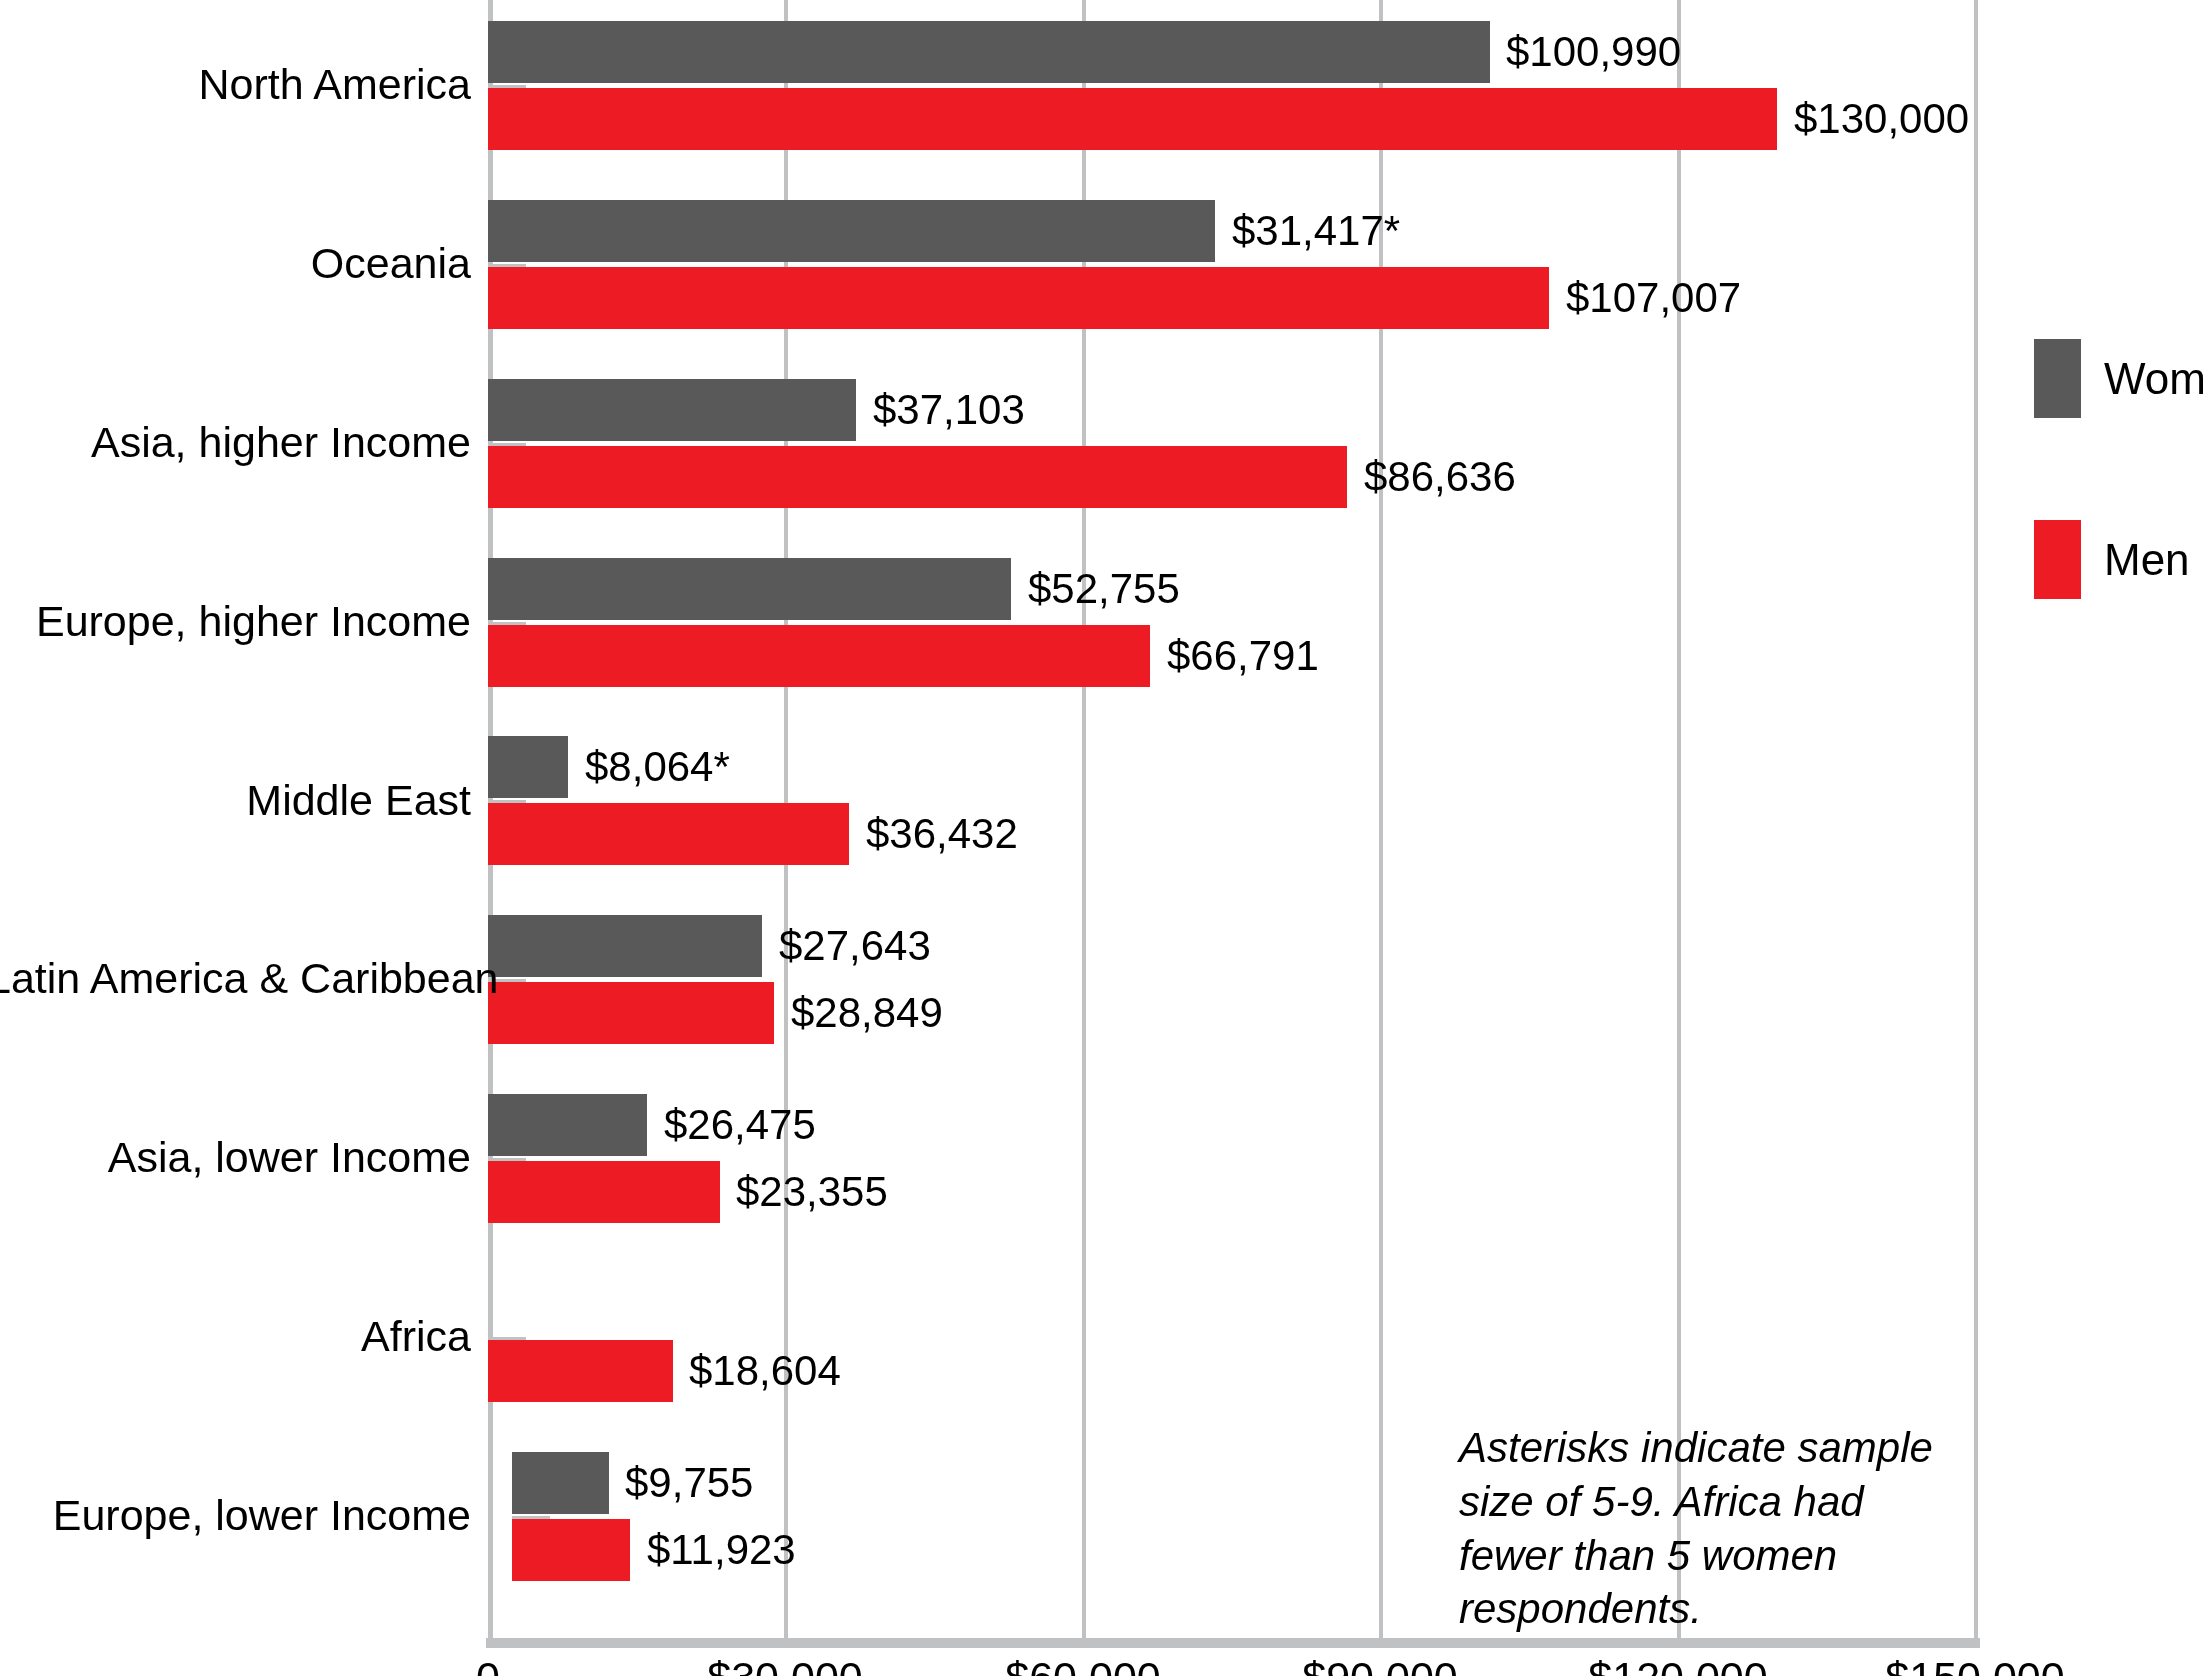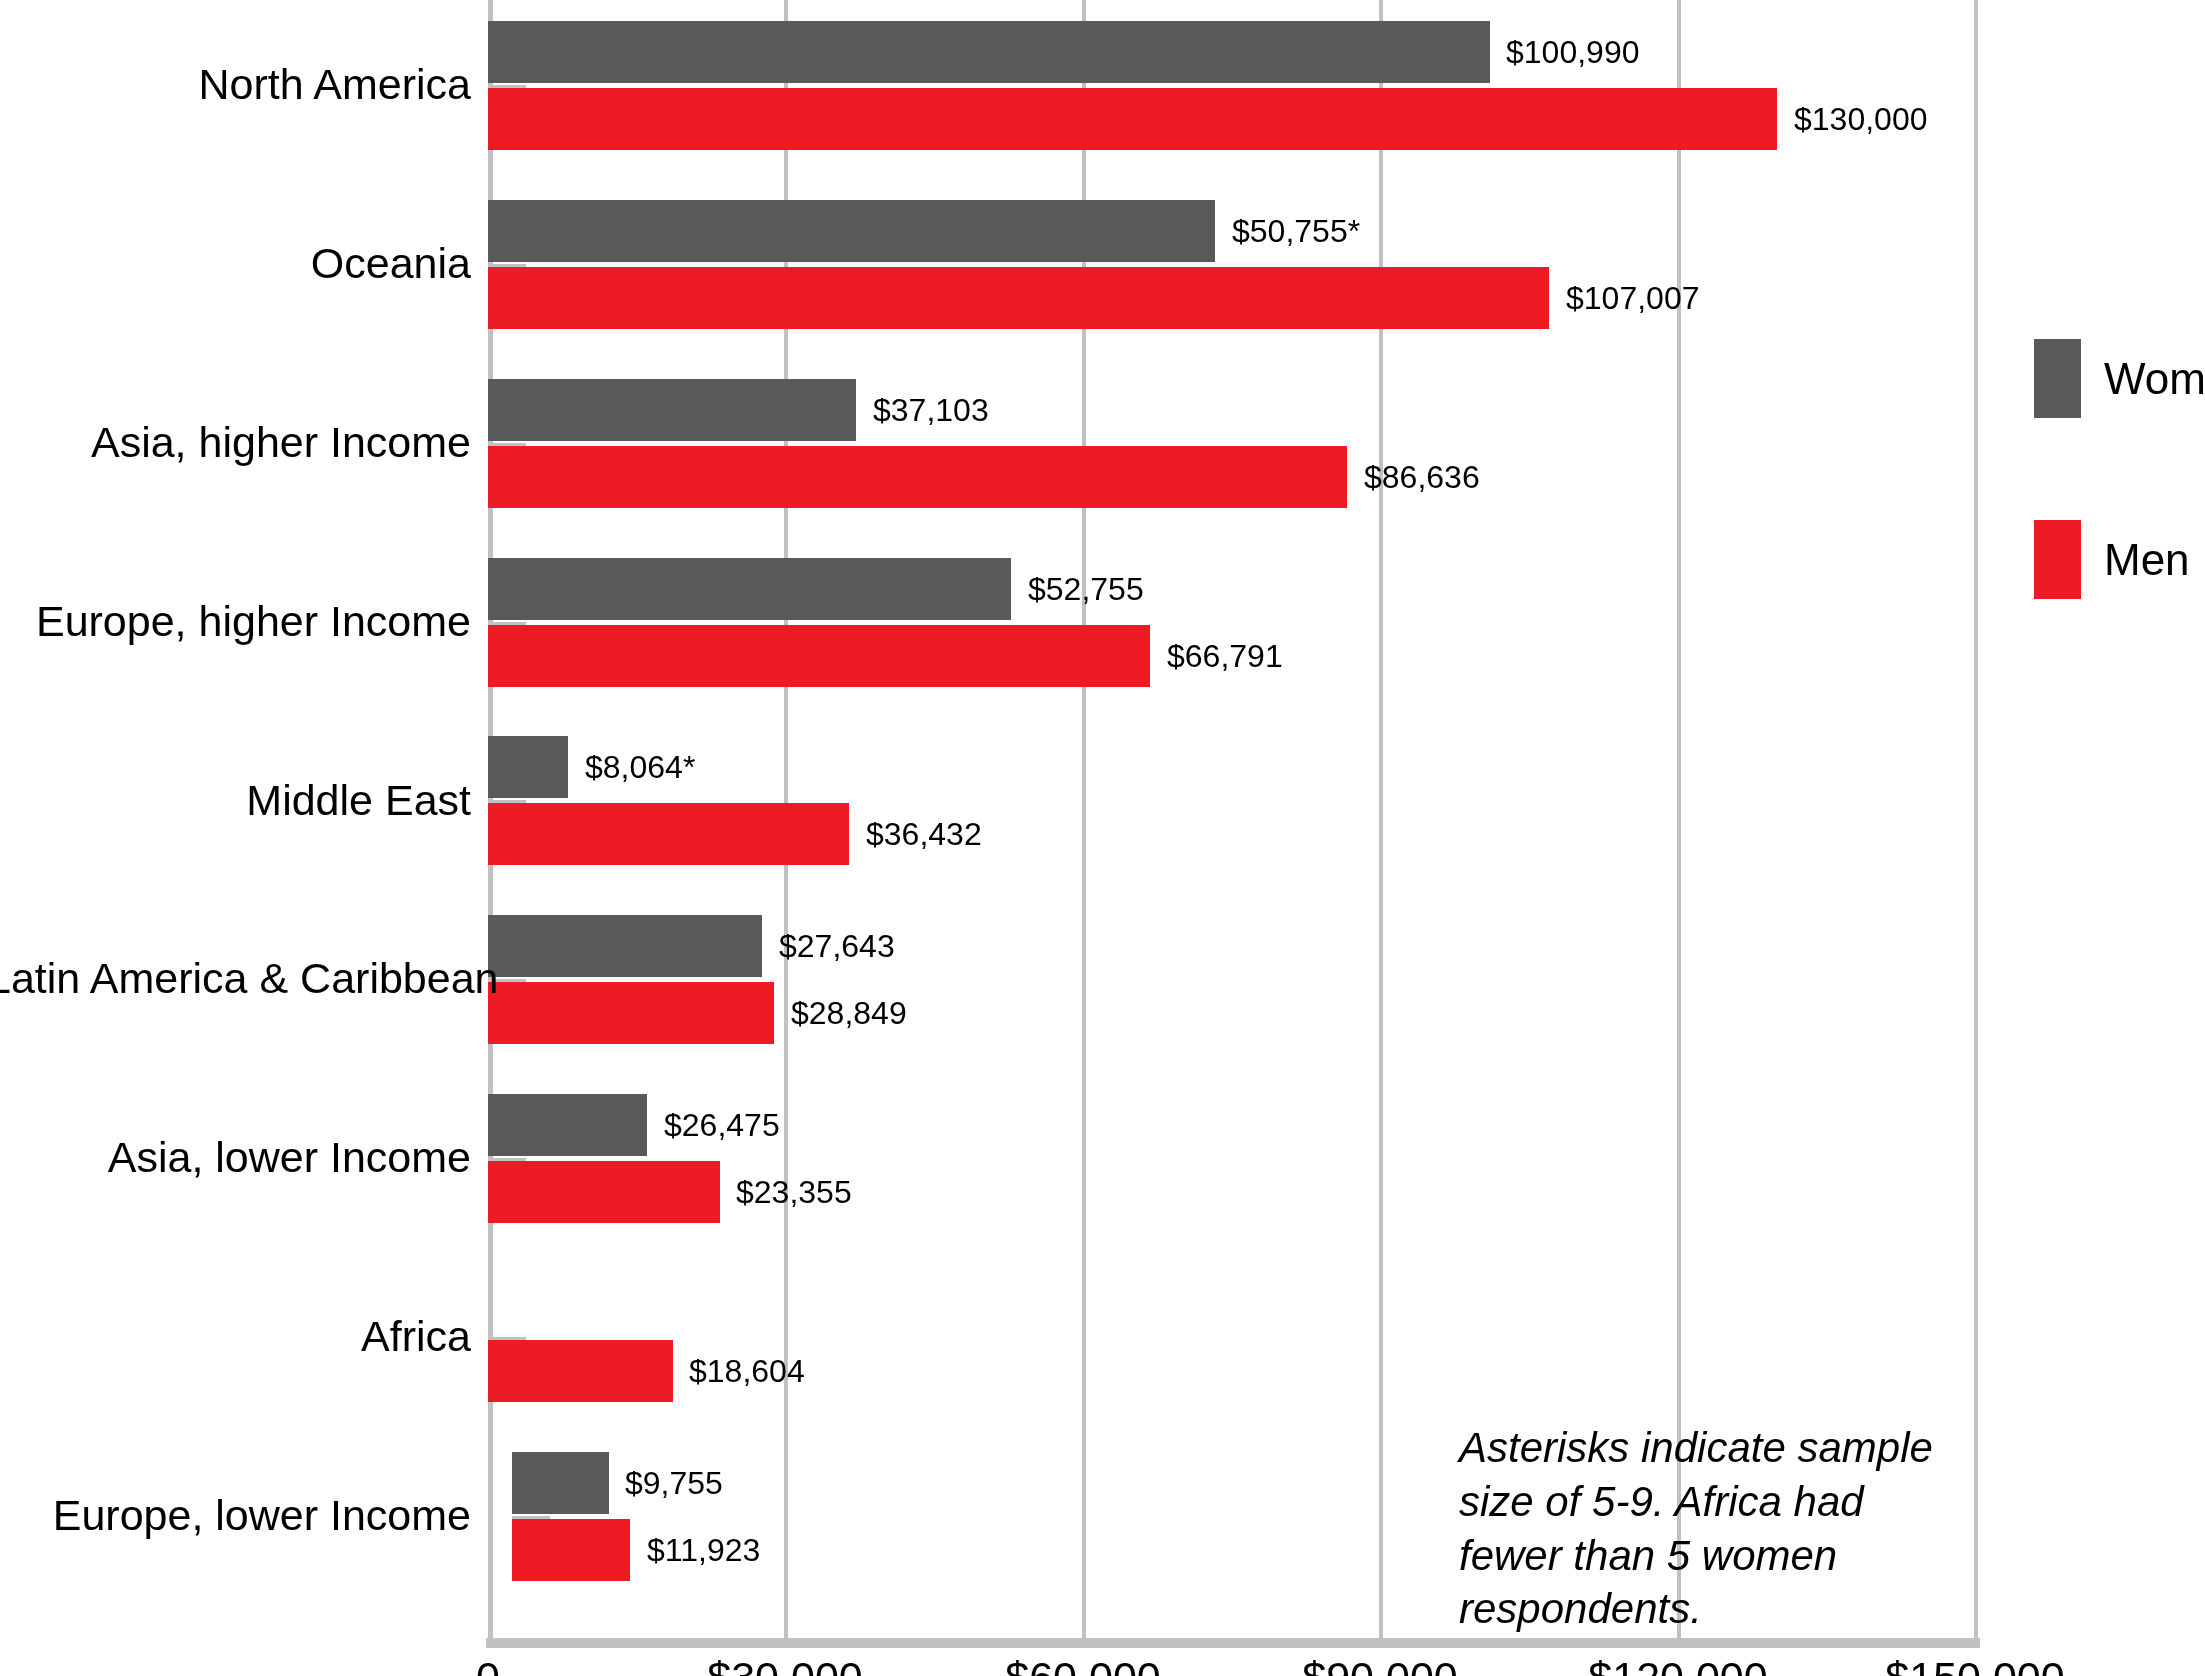--- a/index.html
+++ b/index.html
@@ -41,21 +41,21 @@
     position:absolute;left:0;height:62px;
   }
   .bar.women{background:#595959;top:0;}
   .bar.men{background:#ED1C24;top:67px;}
   .bar-stub{
     position:absolute;left:0;top:64px;height:6.8px;width:38px;background:#bfc1c3;
   }
   .bar-label{
     position:absolute;
     white-space:nowrap;
-    font-size:32px;
+    font-size:42px;
     line-height:62px;
     color:#000;
     font-family:"Liberation Sans", sans-serif;
   }
   .bar-label.women{top:0;}
   .bar-label.men{top:67px;}
 
   
   .cat-label{
     position:absolute;
@@ -127,21 +127,21 @@
         <div class="group" style="top: 21px; height: 129px;">
           <div class="bar-stub"></div>
           <div class="bar women" style="width: 1002px; background: rgb(89, 89, 89);"></div>
           <div class="bar-label women" style="left: 1018px;">$100,990</div>
           <div class="bar men" style="width: 1289px; background: rgb(237, 28, 36);"></div>
           <div class="bar-label men" style="left: 1306px;">$130,000</div>
         </div>
         <div class="group" style="top: 200px; height: 129px;">
           <div class="bar-stub"></div>
           <div class="bar women" style="width: 727px; background: rgb(89, 89, 89);"></div>
-          <div class="bar-label women" style="left: 744px;">$50,755*</div>
+          <div class="bar-label women" style="left: 744px;">$31,417*</div>
           <div class="bar men" style="width: 1061px; background: rgb(237, 28, 36);"></div>
           <div class="bar-label men" style="left: 1078px;">$107,007</div>
         </div>
         <div class="group" style="top: 379px; height: 129px;">
           <div class="bar-stub"></div>
           <div class="bar women" style="width: 368px; background: rgb(89, 89, 89);"></div>
           <div class="bar-label women" style="left: 385px;">$37,103</div>
           <div class="bar men" style="width: 859px; background: rgb(237, 28, 36);"></div>
           <div class="bar-label men" style="left: 876px;">$86,636</div>
         </div>

